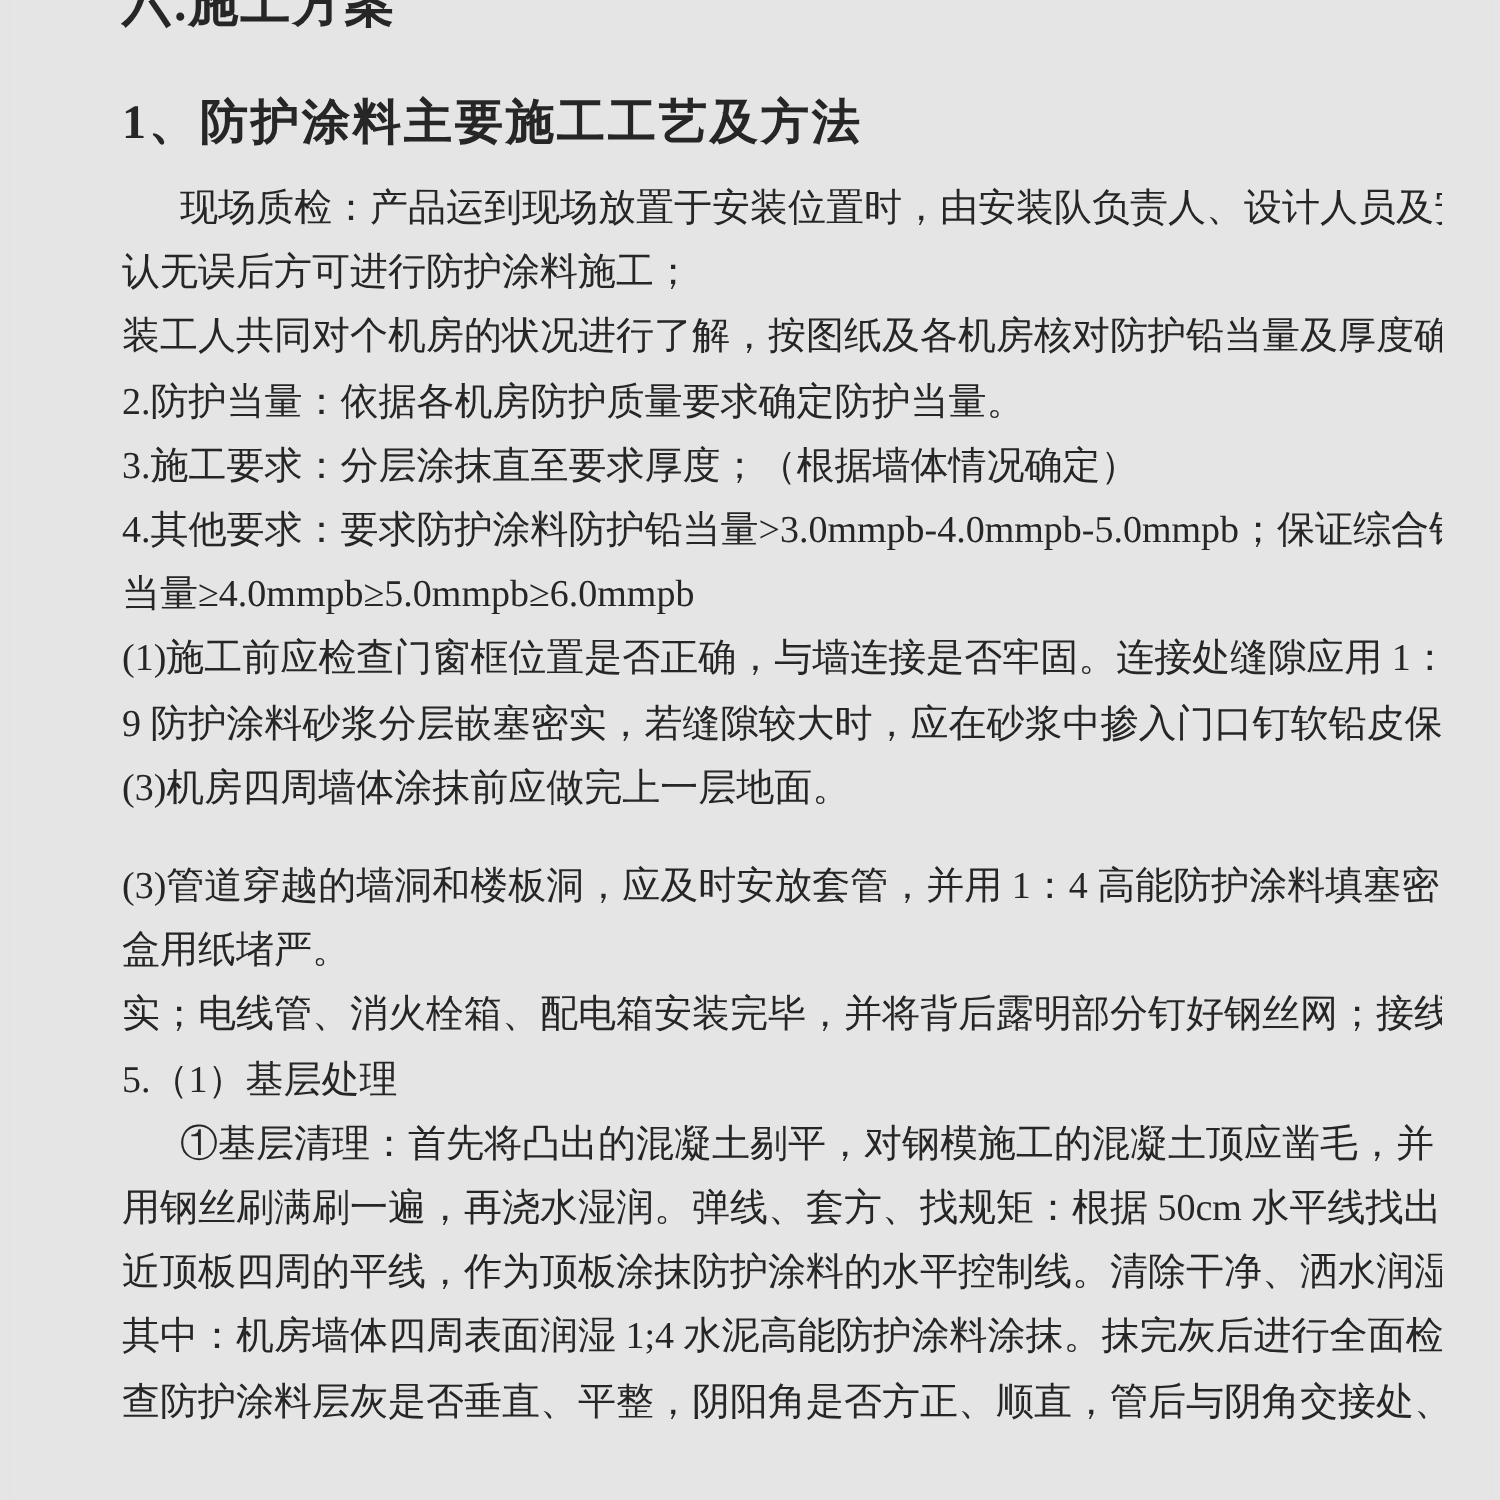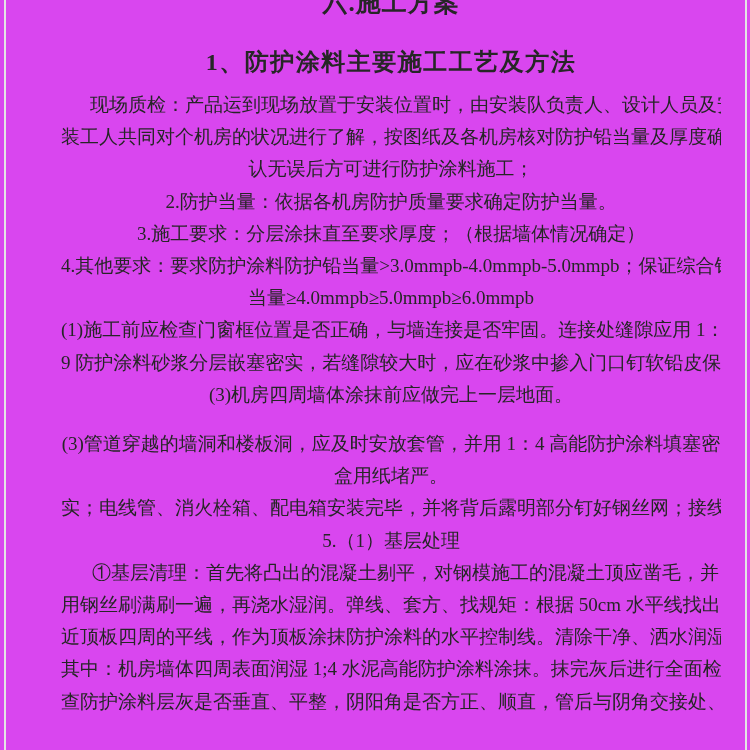--- a/index.html
+++ b/index.html
@@ -5,24 +5,23 @@
   html, body {
     margin: 0;
     padding: 0;
     background: #ffffff;
   }
   .page {
     position: relative;
     width: 750px;
     height: 750px;
     overflow: hidden;
-    background: #d946ef;
+    background: #e5e5e5;
     font-family: "Liberation Serif", "DejaVu Serif", serif;
     color: #262626;
-    text-align: center;
   }
   .edge {
     position: absolute;
     top: 0;
     bottom: 0;
     width: 2px;
     background: #e4e4e4;
   }
   .edge.left  { left: 4px; }
   .edge.right { right: 3px; }
@@ -73,22 +72,22 @@
 
   <div class="content">
 
     <div class="h1">六.施工方案</div>
     <div class="h2">1、防护涂料主要施工工艺及方法</div>
 
     <div class="body-text">
 
       <div class="para">
         <div class="line indent">现场质检：产品运到现场放置于安装位置时，由安装队负责人、设计人员及安</div>
+        <div class="line">认无误后方可进行防护涂料施工；</div>
         <div class="line">装工人共同对个机房的状况进行了解，按图纸及各机房核对防护铅当量及厚度确</div>
-        <div class="line">认无误后方可进行防护涂料施工；</div>
       </div>
 
 
       <div class="para">
         <div class="line">2.防护当量：依据各机房防护质量要求确定防护当量。</div>
       </div>
 
       <div class="para">
         <div class="line">3.施工要求：分层涂抹直至要求厚度；（根据墙体情况确定）</div>
       </div>

